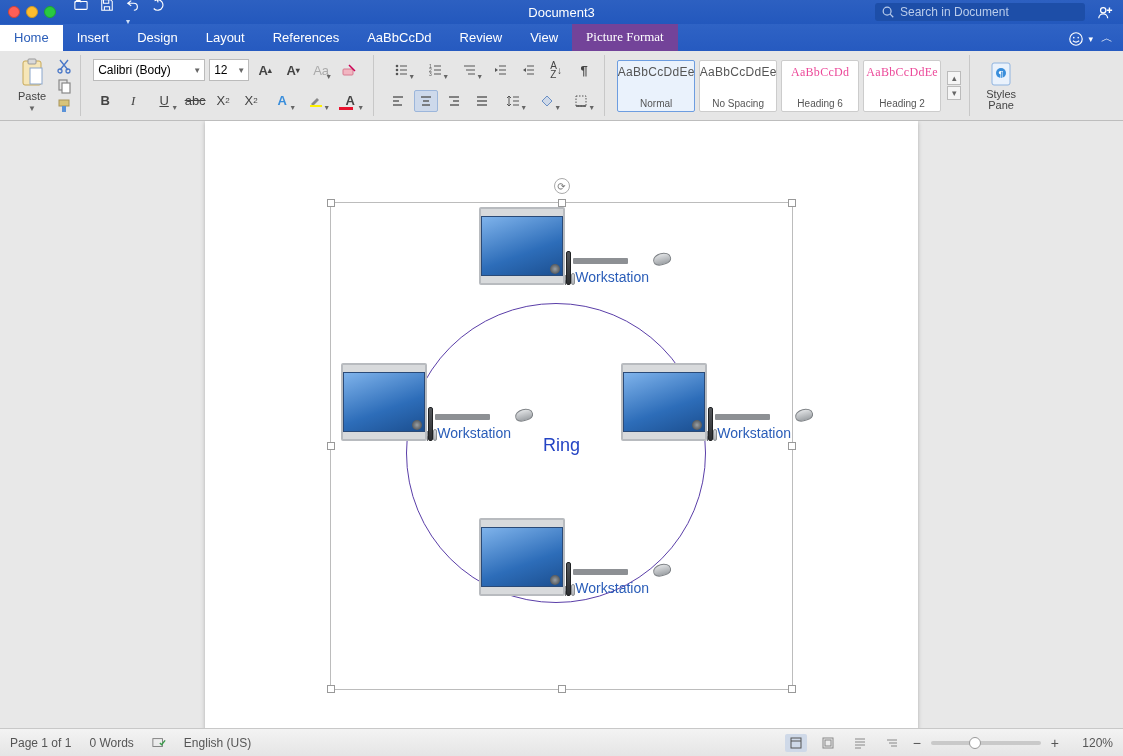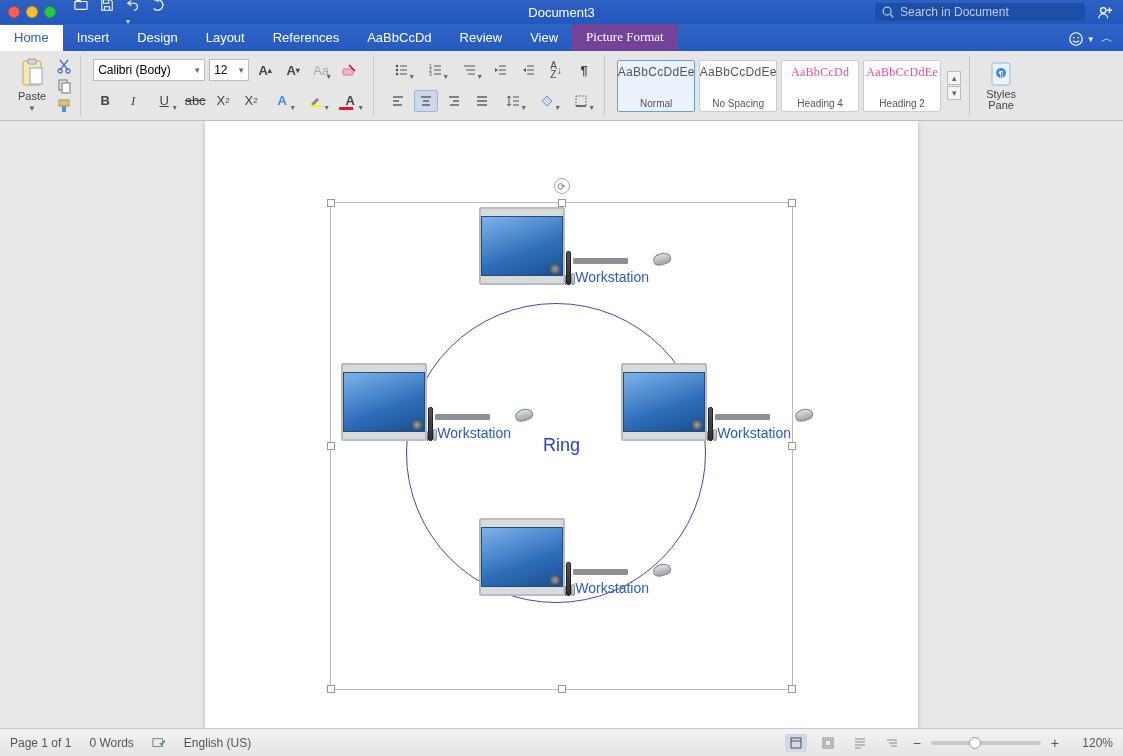--- a/index.html
+++ b/index.html
@@ -362,21 +362,21 @@
       <div class="stylebox sel">
           <span class="prev">AaBbCcDdEe</span>
           <span>Normal</span>
         </div>
       <div class="stylebox">
           <span class="prev">AaBbCcDdEe</span>
           <span>No Spacing</span>
         </div>
       <div class="stylebox">
           <span class="prev head">AaBbCcDd</span>
-          <span>Heading 4</span>
+          <span>Heading 6</span>
         </div>
       <div class="stylebox">
           <span class="prev head">AaBbCcDdEe</span>
           <span>Heading 2</span>
         </div>
       <div class="gall-arrows">
           <span>▴</span>
           <span>▾</span>
         </div>
     </div>

